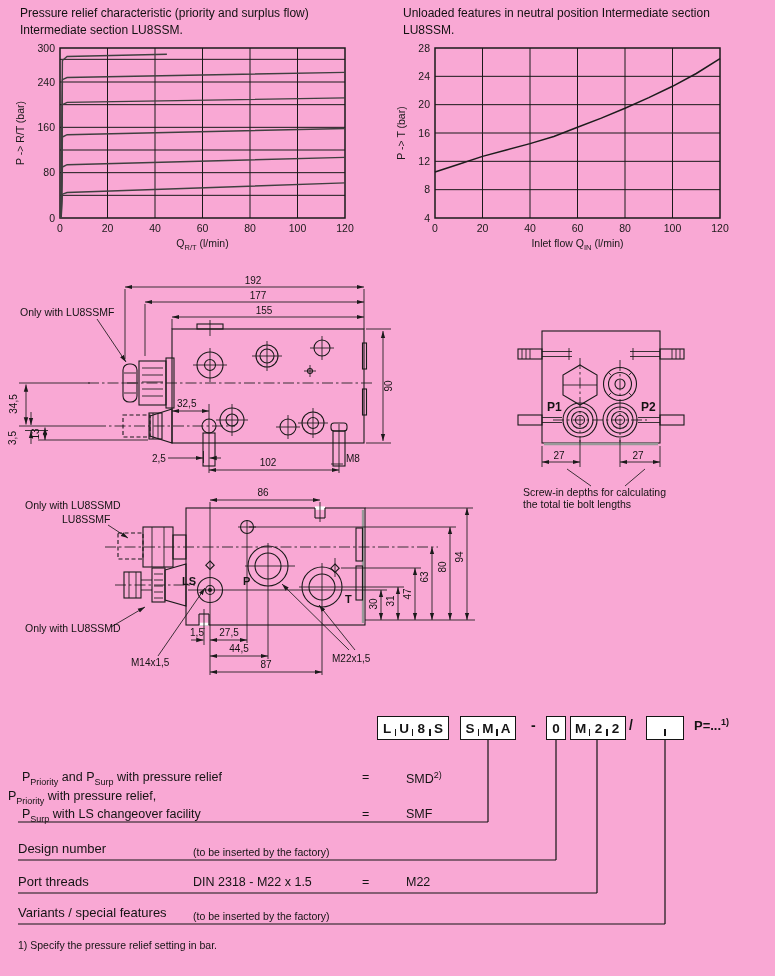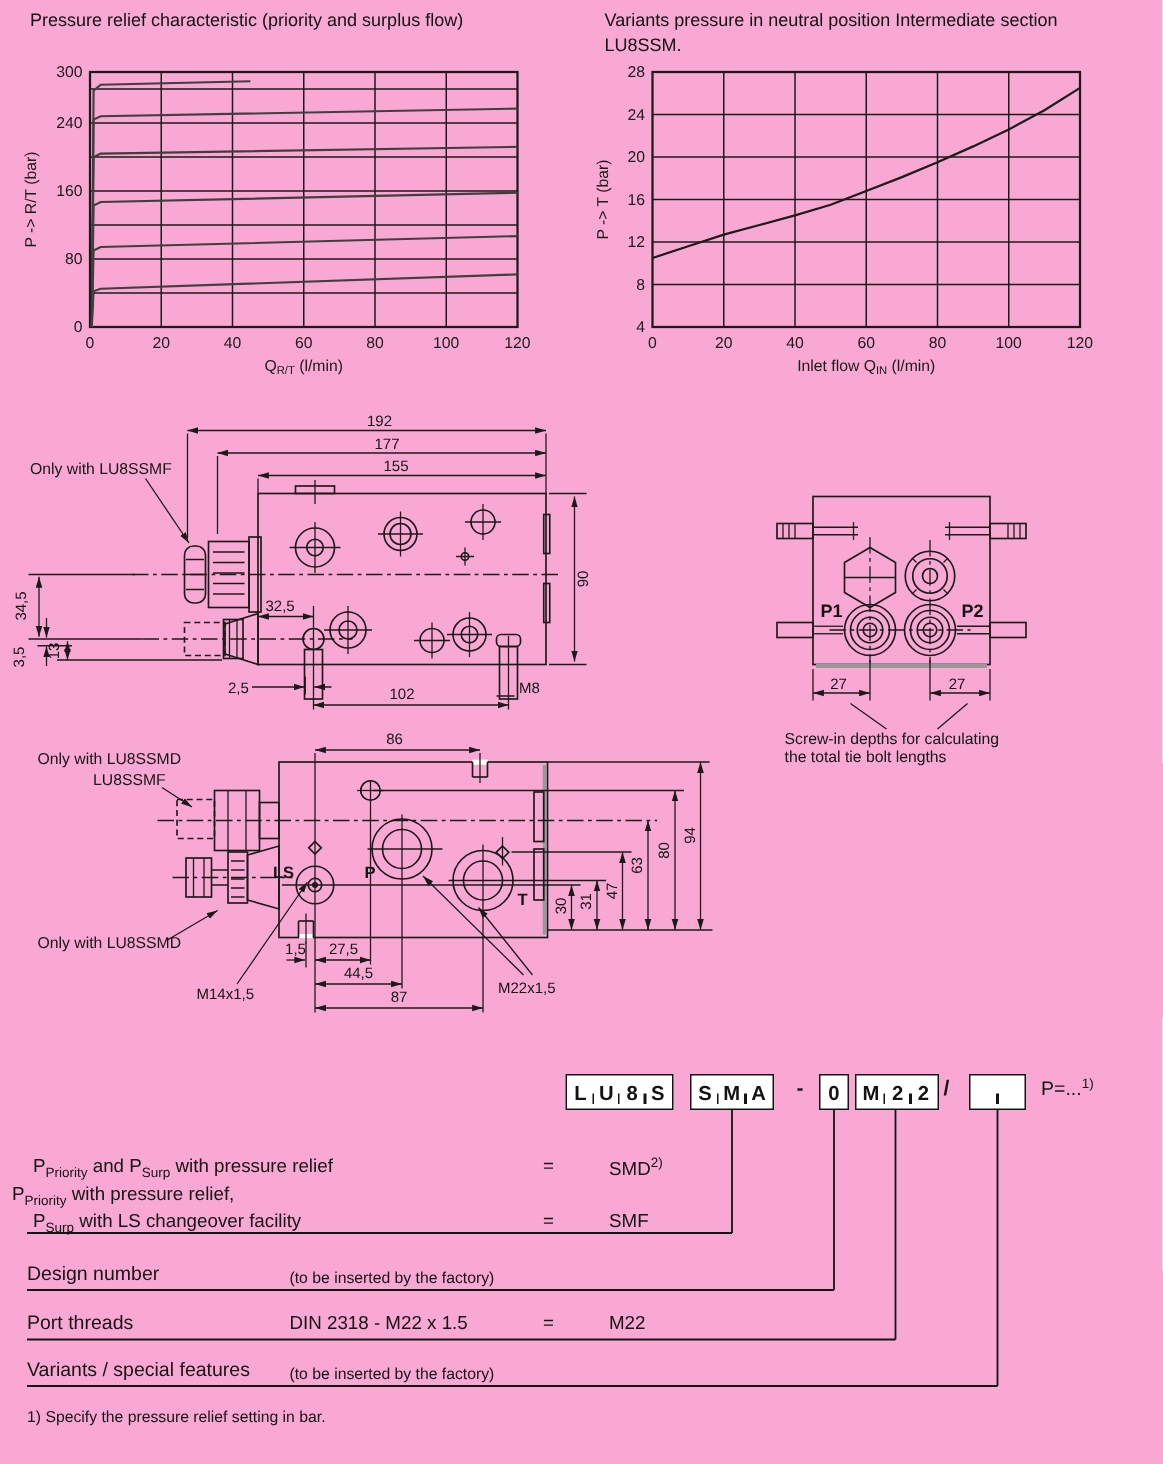--- a/index.html
+++ b/index.html
@@ -38,23 +38,24 @@
     <marker id="dimarr" viewBox="0 0 8 6" refX="7.6" refY="3" markerWidth="9" markerHeight="7" orient="auto-start-reverse">
       <path d="M0,0.7 L7.6,3 L0,5.3 Z" fill="#1a1a1a"></path>
     </marker>
   </defs>
 </svg>
 
 <div class="page">
 
   <div class="chart-title abs" style="left:20px;top:5px">
     <div>Pressure relief characteristic (priority and surplus flow)</div>
+    <div>Intermediate section LU8SSM.</div>
   </div>
   <div class="chart-title abs" style="left:403px;top:5px">
-    <div>Variants pressure in neutral position Intermediate section</div>
+    <div>Unloaded features in neutral position Intermediate section</div>
     <div>LU8SSM.</div>
   </div>
 
   <svg id="chart0" class="abs" style="left:0;top:40px" width="378" height="222">
       <line x1="107.5" y1="8" x2="107.5" y2="178" stroke="#1a1a1a" stroke-width="1"></line>
       <line x1="155" y1="8" x2="155" y2="178" stroke="#1a1a1a" stroke-width="1"></line>
       <line x1="202.5" y1="8" x2="202.5" y2="178" stroke="#1a1a1a" stroke-width="1"></line>
       <line x1="250" y1="8" x2="250" y2="178" stroke="#1a1a1a" stroke-width="1"></line>
       <line x1="297.5" y1="8" x2="297.5" y2="178" stroke="#1a1a1a" stroke-width="1"></line>
       <line x1="60" y1="155.33333333333334" x2="345" y2="155.33333333333334" stroke="#1a1a1a" stroke-width="1"></line>
@@ -440,21 +441,21 @@
         <span class="cchar">2</span>
         <span class="ctick"></span>
         <span class="cchar">2</span>
       </div>
     <div class="code-sep abs" style="left:629px;top:17px">/</div>
     <div class="code-box abs" id="ord-box-5" style="left:646px;top:16px;min-width:38px;justify-content:center">
         <span class="cchar"></span>
         <span class="ctick"></span>
         <span class="cchar"></span>
       </div>
-    <div class="abs" style="left:694px;top:17px;font-weight:normal;font-size:13px"><span>P=...</span><sup class="sup">1)</sup></div>
+    <div class="abs" style="left:694px;top:17px;font-weight:bold;font-size:13px"><span>P=...</span><sup class="sup">1)</sup></div>
 
     <div class="ord-row abs" style="left:22px;top:70px"><span>P</span><sub class="sb">Priority</sub><span> and P</span><sub class="sb">Surp</sub><span> with pressure relief</span></div>
     <div class="ord-row abs" style="left:362px;top:70px">=</div>
     <div class="ord-row abs" style="left:406px;top:70px"><span>SMD</span><sup class="sup">2)</sup></div>
     <div class="ord-row abs" style="left:8px;top:89px"><span>P</span><sub class="sb">Priority</sub><span> with pressure relief,</span></div>
     <div class="ord-row abs" style="left:22px;top:107px"><span>P</span><sub class="sb">Surp</sub><span> with LS changeover facility</span></div>
     <div class="ord-row abs" style="left:362px;top:107px">=</div>
     <div class="ord-row abs" style="left:406px;top:107px">SMF</div>
 
     <div class="ord-label abs" style="left:18px;top:141px">Design number</div>

